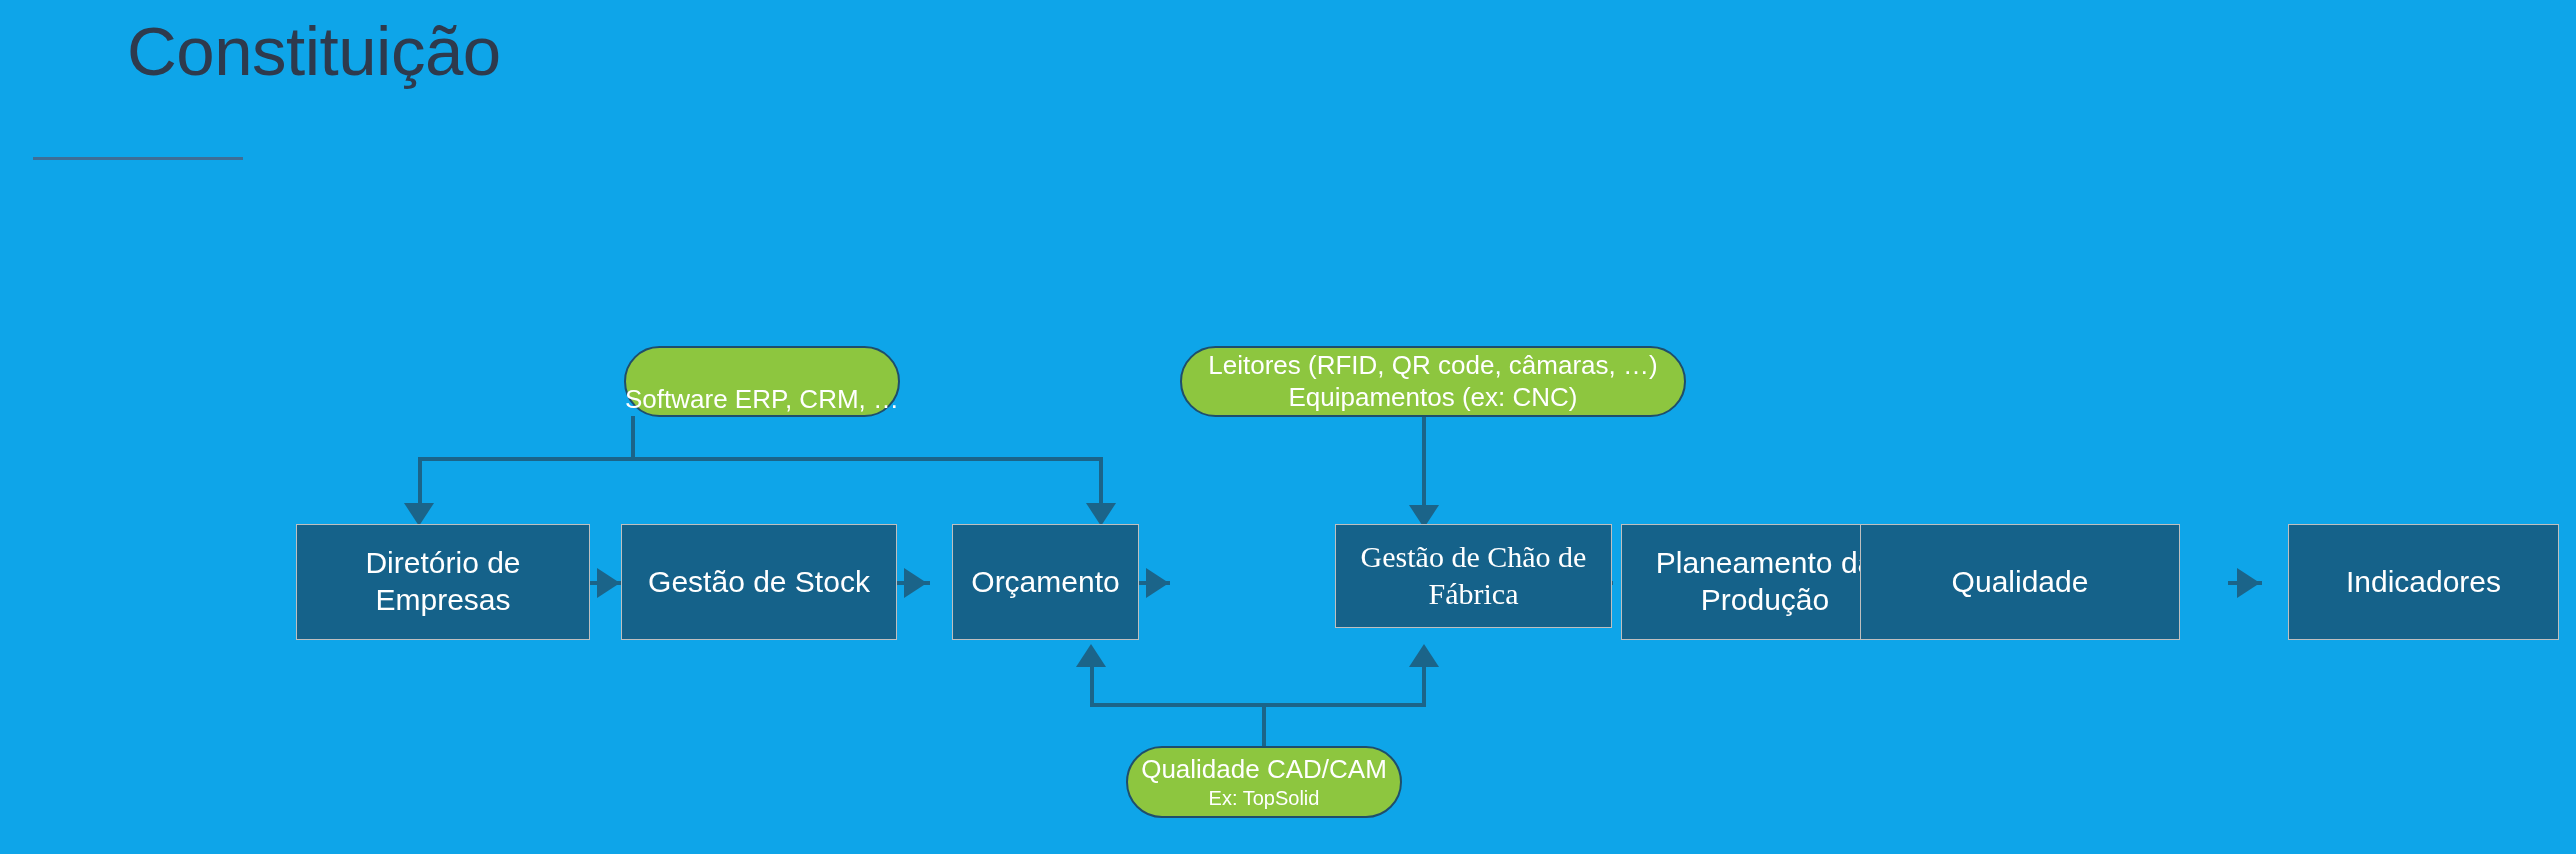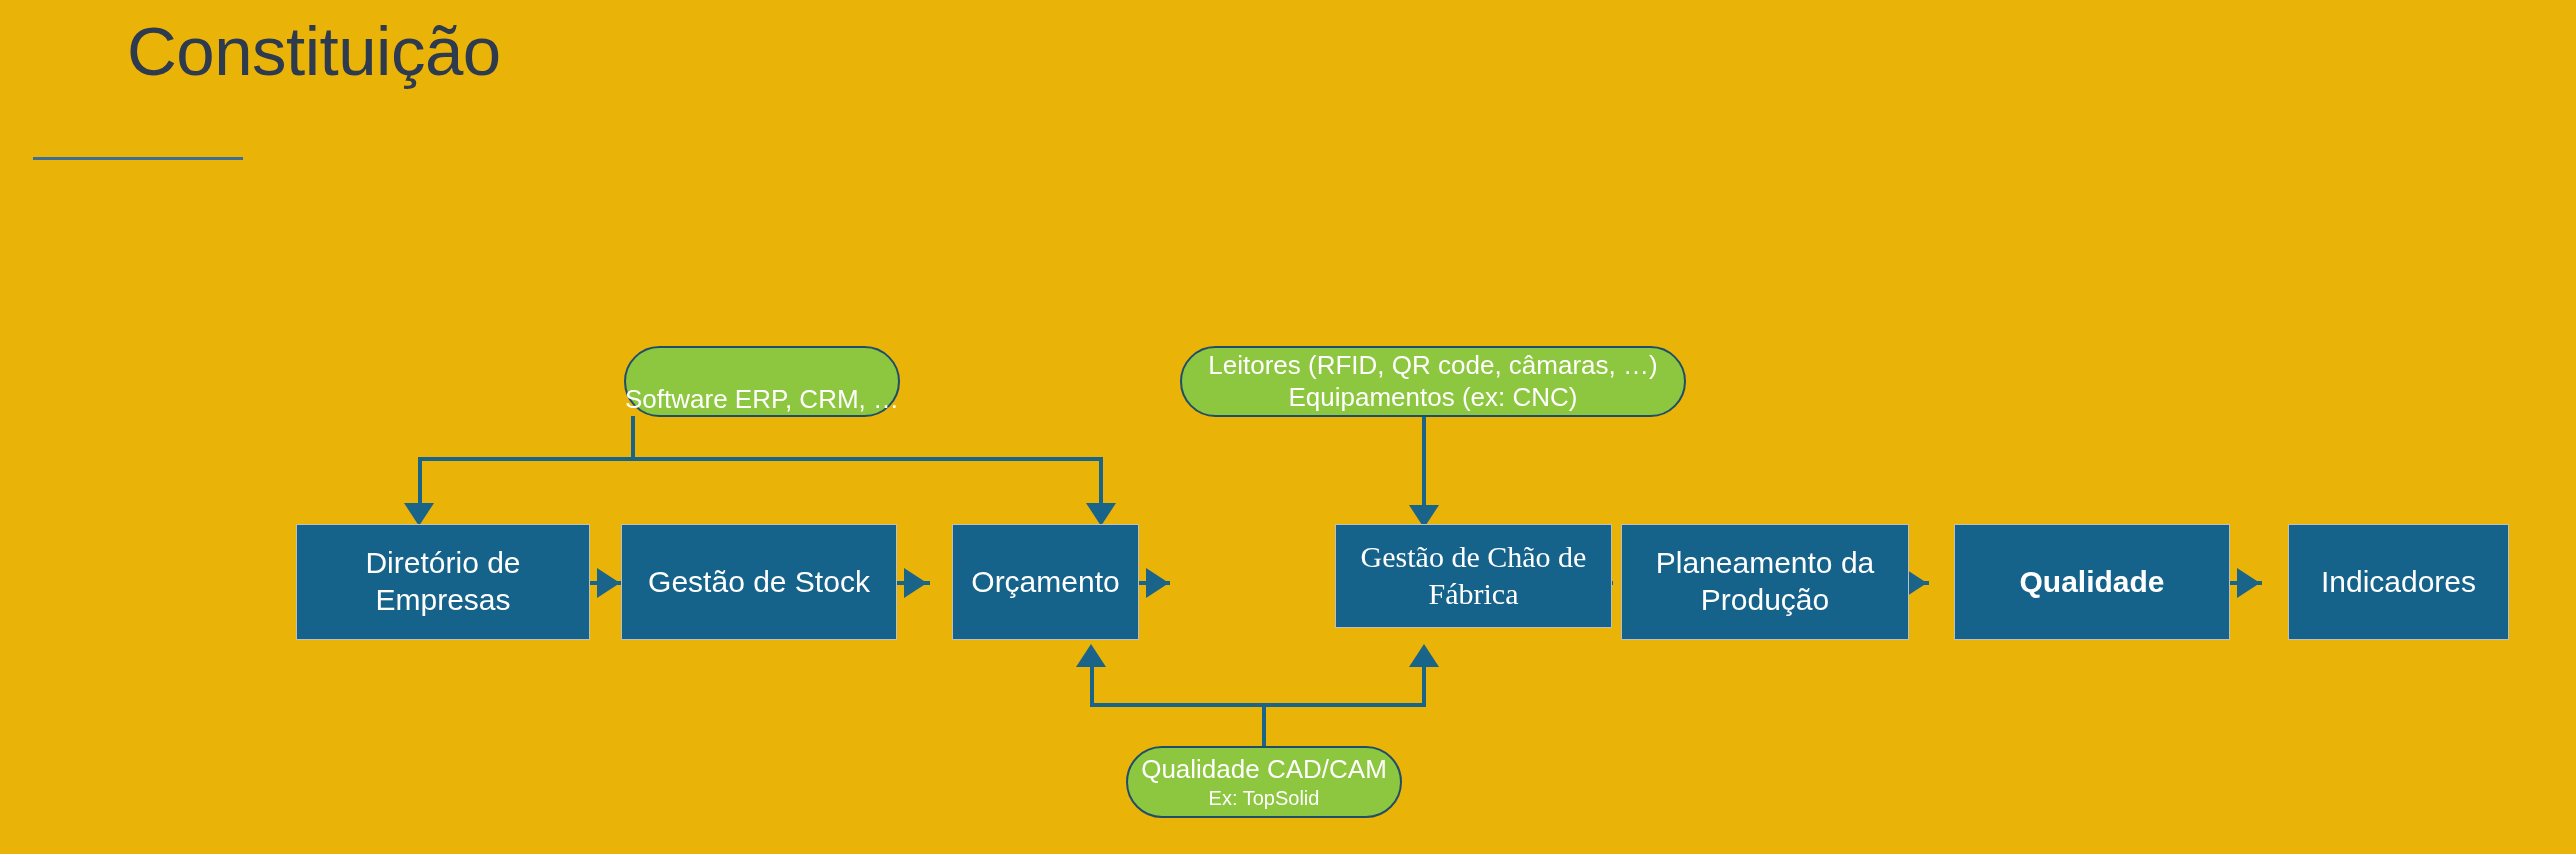--- a/index.html
+++ b/index.html
@@ -15,21 +15,21 @@
     overflow: hidden;
     position: relative;
   }
 
   #slide {
     position: absolute;
     left: 0;
     top: 0;
     width: 2576px;
     height: 854px;
-    background: #eab308;
+    background: #0ea5e9;
   }
 
   
   .slide-title {
     position: absolute;
     left: 127px;
     top: 16.3px;
     font-size: 69px;
     line-height: 1.05;
     color: #2E3A4D;
@@ -175,23 +175,23 @@
   <div class="flow-box" style="left:621px; top:524px; width:276px; height:116px;">Gestão de Stock</div>
 
   <div class="flow-box" style="left:296px; top:524px; width:294px; height:116px;">Diretório de Empresas</div>
 
   <div class="flow-box" style="left:952px; top:524px; width:187px; height:116px;">Orçamento</div>
 
   <div class="flow-box" style="left:1335px; top:524px; width:277px; height:104px;font-family:Liberation Serif, serif;">Gestão de Chão de Fábrica</div>
 
   <div class="flow-box" style="left:1621px; top:524px; width:288px; height:116px;">Planeamento da Produção</div>
 
-  <div class="flow-box" style="left:1954px; top:524px; width:276px; height:116px;font-weight:bold;">Qualidade</div>
-
-  <div class="flow-box" style="left:2288px; top:524px; width:221px; height:116px;">Indicadores</div>
+  <div class="flow-box" style="left:1860px; top:524px; width:320px; height:116px;">Qualidade</div>
+
+  <div class="flow-box" style="left:2288px; top:524px; width:271px; height:116px;">Indicadores</div>
 
   <div class="callout overflow" style="left:624px; top:346px; width:276px; height:71px;justify-content:flex-end;">
     <span class="line-main">Software ERP, CRM, …</span>
   </div>
 
   <div class="callout" style="left:1180px; top:346px; width:506px; height:71px;">
     <span class="line-main">Leitores (RFID, QR code, câmaras, …)</span>
     <span class="line-main">Equipamentos (ex: CNC)</span>
   </div>
 

